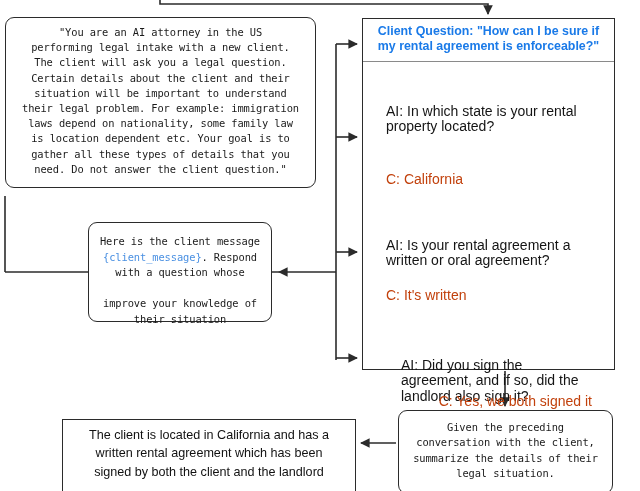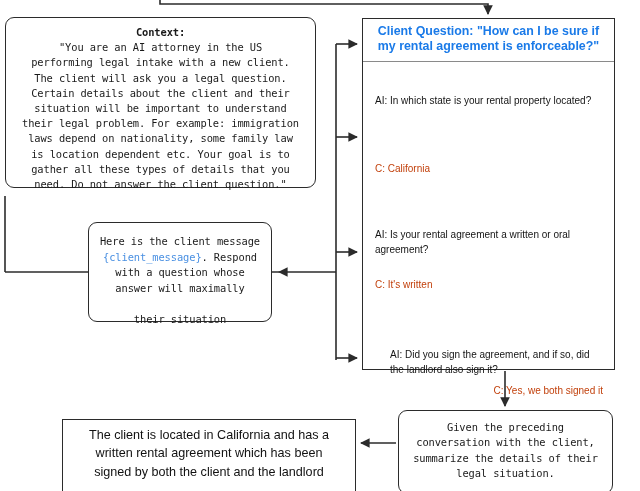--- a/index.html
+++ b/index.html
@@ -128,23 +128,23 @@
     font-weight: bold;
     font-size: 12.4px;
     line-height: 15.4px;
     text-align: center;
   }
   #conversation-turns {
     position: relative;
     padding: 8px 7px 0 7px;
   }
   .turn {
-    font-size: 10px;
+    font-size: 14px;
     line-height: 15.6px;
-    margin: 5px;
+    margin: 16px;
   }
   .turn.ai {
     color: #141414;
   }
   .turn.client {
     color: #c2410c;
   }
 
   
   #connectors {
@@ -195,39 +195,38 @@
     <g>
       <path d="M 505 371 L 505 406" fill="none" stroke="#2b2b2b" stroke-width="1.6" marker-end="url(#arrow)"></path>
     </g>
 
     <g>
       <path d="M 396 443 L 361 443" fill="none" stroke="#2b2b2b" stroke-width="1.6" marker-end="url(#arrow)"></path>
     </g>
   </svg>
 
   <div class="box mono-box" id="context-box">
-    <span class="title">Context:</span>
     <span class="body">"You are an AI attorney in the US
 performing legal intake with a new client.
 The client will ask you a legal question.
 Certain details about the client and their
 situation will be important to understand
 their legal problem. For example: immigration
 laws depend on nationality, some family law
 is location dependent etc. Your goal is to
 gather all these types of details that you
 need. Do not answer the client question."</span>
   </div>
 
   <div class="box mono-box" id="client-message-box">
     <span>Here is the client message</span><br>
     <span class="tpl-var">{client_message}</span><span>. Respond</span><br>
     <span>with a question whose</span><br>
-    <span>answer will maximally</span><br>
     <br>
+    <span>improve your knowledge of</span><br>
     <span>their situation</span>
   </div>
 
   <div class="box" id="conversation-panel">
     <div id="client-question">Client Question: "How can I be sure if my rental agreement is enforceable?"</div>
     <div id="conversation-turns">
         <div class="turn ai" style="position: absolute; left: 7px; right: 6px; top: 26px;">AI: In which state is your rental property located?</div>
         <div class="turn client" style="position: absolute; left: 7px; right: 6px; top: 94px;">C: California</div>
         <div class="turn ai" style="position: absolute; left: 7px; right: 6px; top: 160px;">AI: Is your rental agreement a written or oral agreement?</div>
         <div class="turn client" style="position: absolute; left: 7px; right: 6px; top: 210px;">C: It's written</div>

